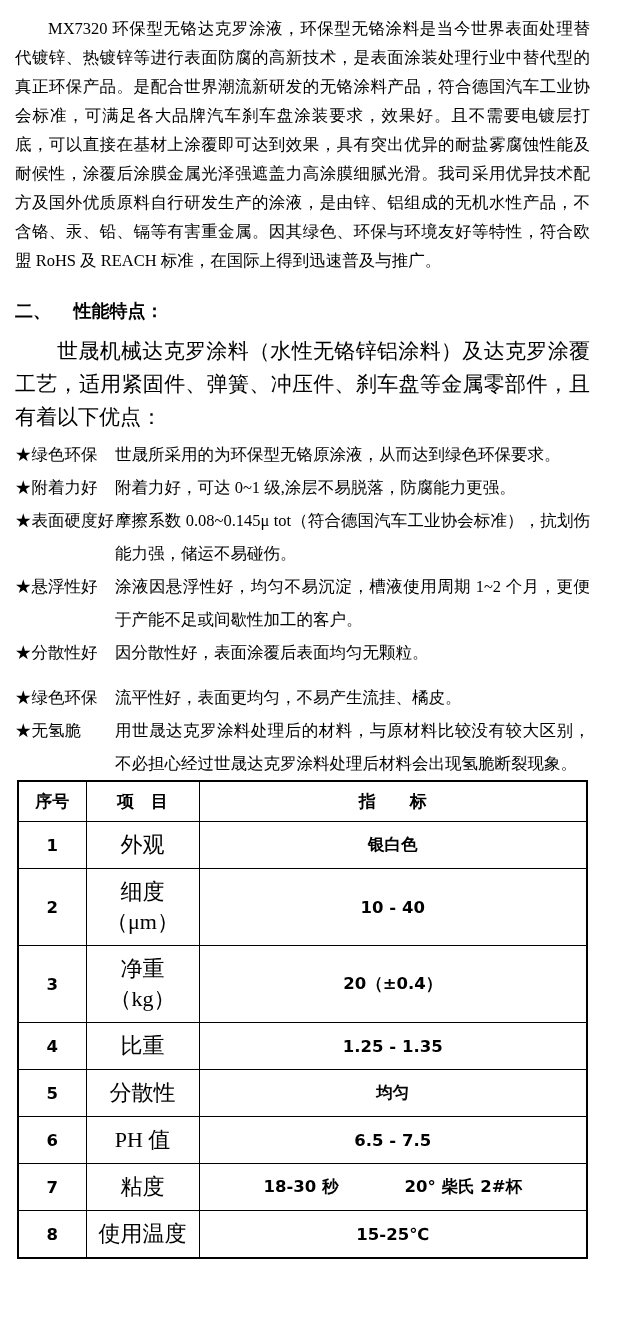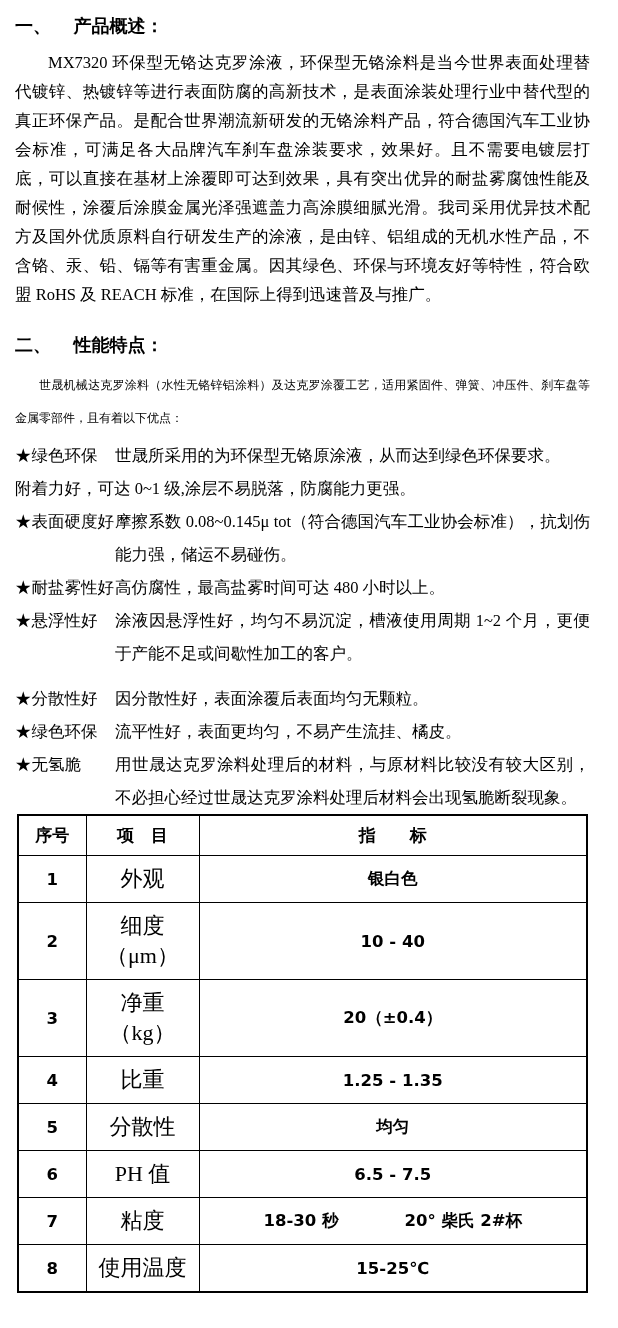--- a/index.html
+++ b/index.html
@@ -22,21 +22,21 @@
     font-size: 16.5px;
     line-height: 29px;
     text-align: justify;
     text-indent: 2em;
     margin: 0 0 24px 0;
   }
 
   .sec2-heading { margin-top: 4px; margin-bottom: 12px; }
 
   .intro {
-    font-size: 12px;
+    font-size: 21px;
     line-height: 33px;
     text-align: justify;
     text-indent: 2em;
     margin: 0 0 4px 0;
   }
 
   .features { margin: 0; }
   .feature {
     display: flex;
     font-size: 16.5px;
@@ -87,49 +87,42 @@
     font-family: "DejaVu Sans", "Liberation Sans", sans-serif;
     font-weight: bold;
     font-size: 16.5px;
   }
 </style>
 </head>
 <body>
 
 <div class="doc">
 
-  <h2 class="sec-heading">
-    <span class="sec-num">一、</span>
-    <span class="sec-title">产品概述：</span>
-  </h2>
 
   <p class="para">MX7320 环保型无铬达克罗涂液，环保型无铬涂料是当今世界表面处理替代镀锌、热镀锌等进行表面防腐的高新技术，是表面涂装处理行业中替代型的真正环保产品。是配合世界潮流新研发的无铬涂料产品，符合德国汽车工业协会标准，可满足各大品牌汽车刹车盘涂装要求，效果好。且不需要电镀层打底，可以直接在基材上涂覆即可达到效果，具有突出优异的耐盐雾腐蚀性能及耐候性，涂覆后涂膜金属光泽强遮盖力高涂膜细腻光滑。我司采用优异技术配方及国外优质原料自行研发生产的涂液，是由锌、铝组成的无机水性产品，不含铬、汞、铅、镉等有害重金属。因其绿色、环保与环境友好等特性，符合欧盟 RoHS 及 REACH 标准，在国际上得到迅速普及与推广。</p>
 
   <h2 class="sec-heading sec2-heading">
     <span class="sec-num">二、</span>
     <span class="sec-title">性能特点：</span>
   </h2>
 
   <p class="intro">世晟机械达克罗涂料（水性无铬锌铝涂料）及达克罗涂覆工艺，适用紧固件、弹簧、冲压件、刹车盘等金属零部件，且有着以下优点：</p>
 
   <div class="features">
     <div class="feature">
       <span class="feature-label"><span>★</span><span>绿色环保</span></span>
       <span class="feature-text">世晟所采用的为环保型无铬原涂液，从而达到绿色环保要求。</span>
     </div>
     <div class="feature">
+      <span class="feature-label"><span>★</span><span>附着力好</span></span>
       <span class="feature-text">附着力好，可达 0~1 级,涂层不易脱落，防腐能力更强。</span>
     </div>
     <div class="feature">
       <span class="feature-label"><span>★</span><span>表面硬度好</span></span>
       <span class="feature-text">摩擦系数 0.08~0.145μ tot（符合德国汽车工业协会标准），抗划伤能力强，储运不易碰伤。</span>
-    </div>
-    <div class="feature">
-      <span class="feature-label"><span>★</span><span>耐盐雾性好</span></span>
-      <span class="feature-text">高仿腐性，最高盐雾时间可达 480 小时以上。</span>
     </div>
     <div class="feature">
       <span class="feature-label"><span>★</span><span>悬浮性好</span></span>
       <span class="feature-text">涂液因悬浮性好，均匀不易沉淀，槽液使用周期 1~2 个月，更便于产能不足或间歇性加工的客户。</span>
     </div>
     <div class="feature">
       <span class="feature-label"><span>★</span><span>分散性好</span></span>
       <span class="feature-text">因分散性好，表面涂覆后表面均匀无颗粒。</span>
     </div>
     <div class="feature">

